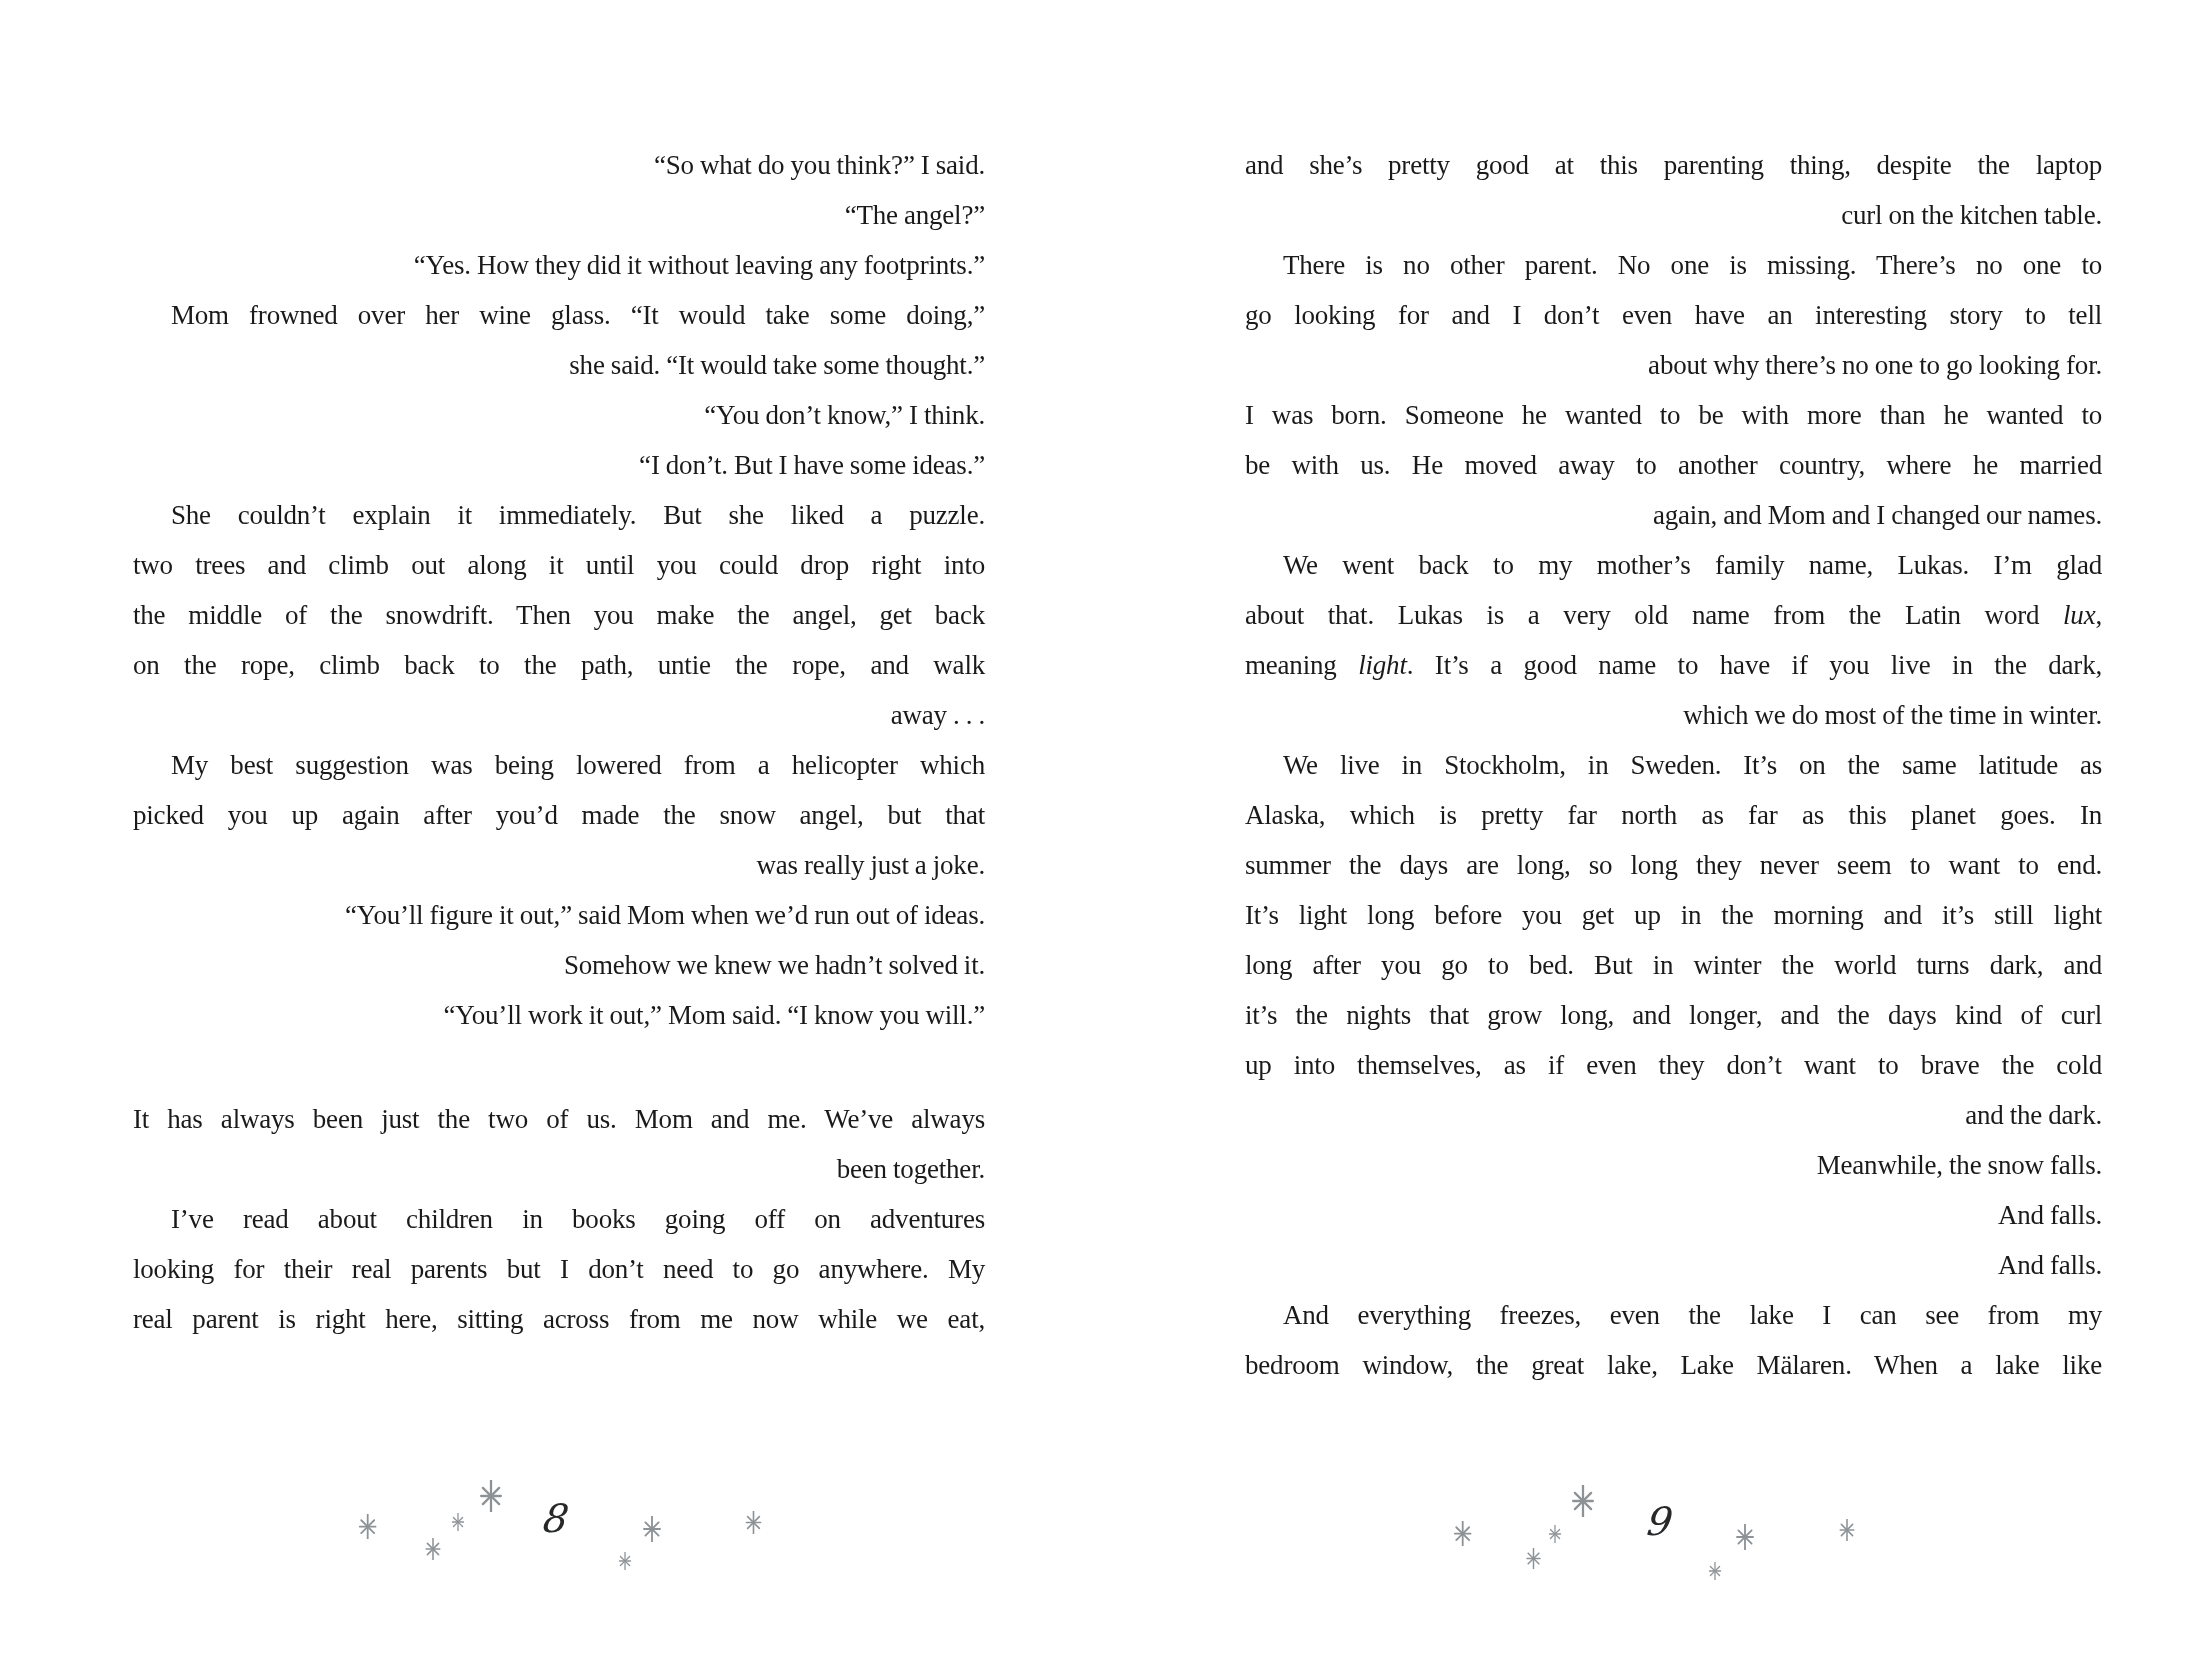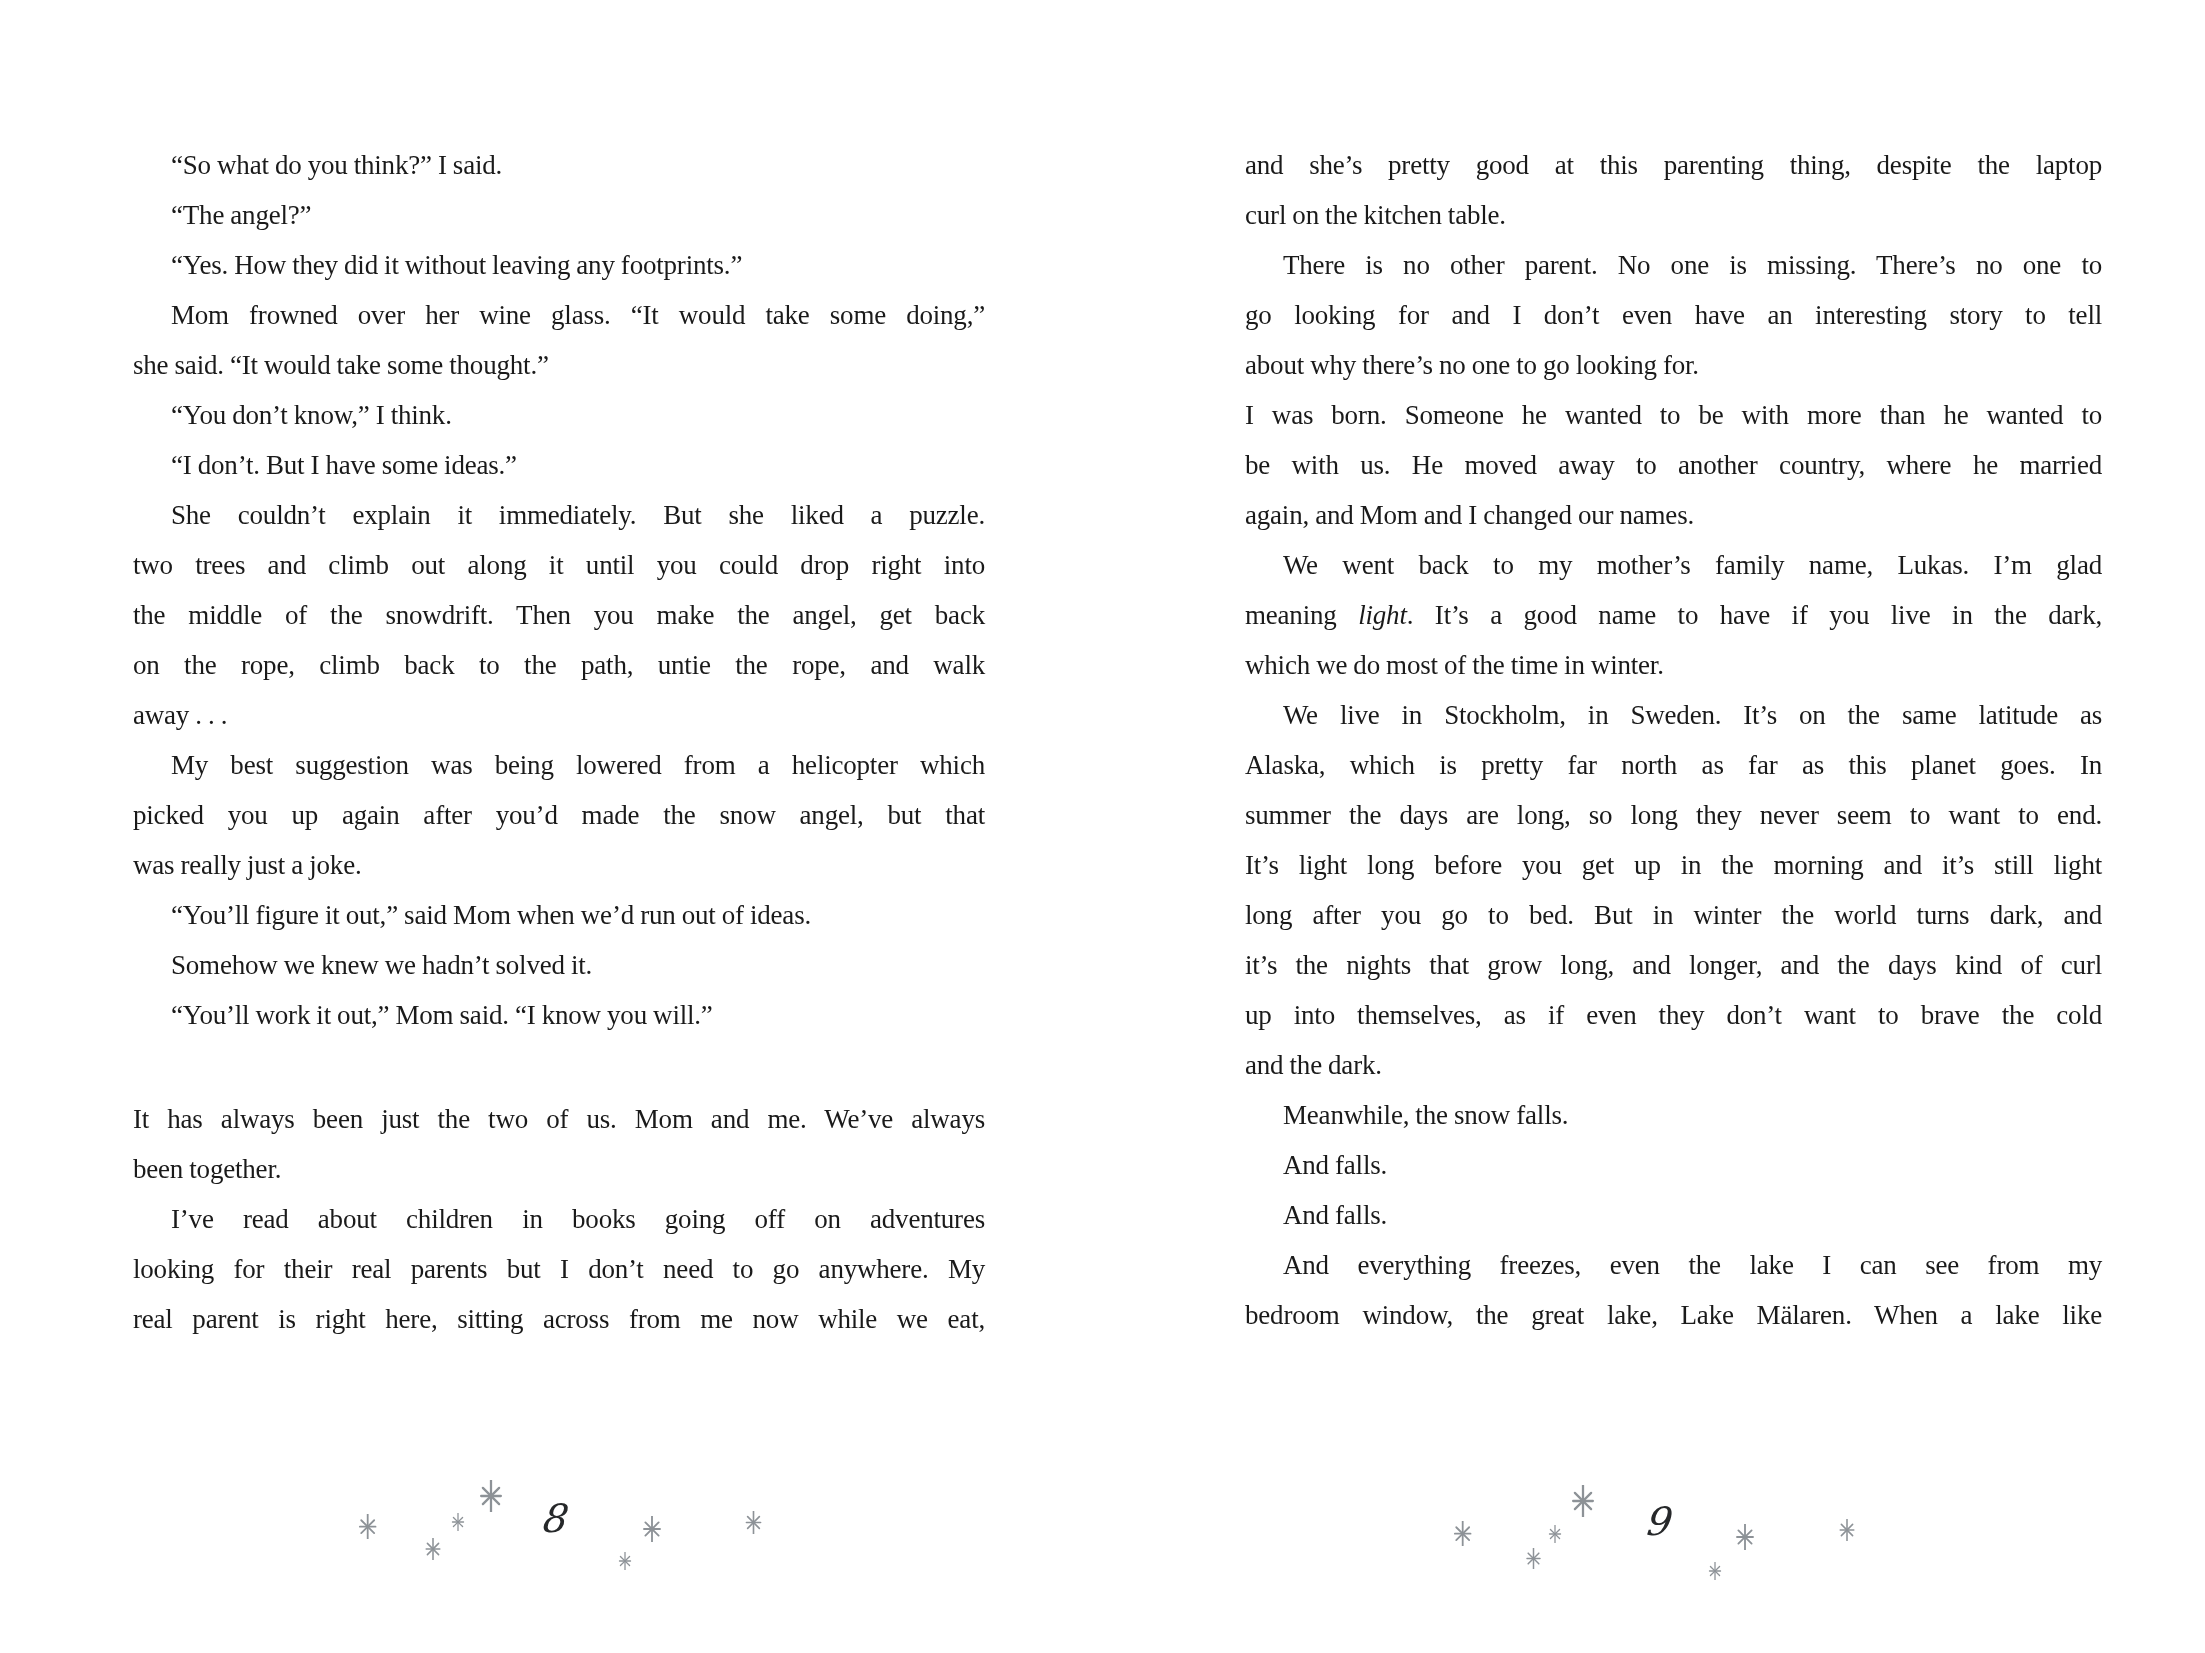--- a/index.html
+++ b/index.html
@@ -26,21 +26,21 @@
   .text-column.left  { left: 133px;  width: 852px; }
   .text-column.right { left: 1245px; width: 857px; font-family: Liberation Serif, serif; }
 
   .line {
     height: 50px;
     line-height: 50px;
     font-size: 27px;
     letter-spacing: -0.2px;
     word-spacing: -0.4px;
     white-space: nowrap;
-    text-align: left;
+    text-align: right;
   }
   .line.justify {
     white-space: normal;
     text-align: justify;
     text-align-last: justify;
   }
   .line.indent { text-indent: 38px; }
   .line.section-break { margin-top: 54px; }
   .it { font-style: italic; }
 
@@ -101,20 +101,21 @@
     <div id="right-col" class="text-column right">
         <div class="line justify"><span>and she’s pretty good at this parenting thing, despite the laptop</span></div>
         <div class="line"><span>curl on the kitchen table.</span></div>
         <div class="line indent justify"><span>There is no other parent. No one is missing. There’s no one to</span></div>
         <div class="line justify"><span>go looking for and I don’t even have an interesting story to tell</span></div>
         <div class="line"><span>about why there’s no one to go looking for.</span></div>
         <div class="line justify"><span>I was born. Someone he wanted to be with more than he wanted to</span></div>
         <div class="line justify"><span>be with us. He moved away to another country, where he married</span></div>
         <div class="line"><span>again, and Mom and I changed our names.</span></div>
         <div class="line indent justify"><span>We went back to my mother’s family name, Lukas. I’m glad</span></div>
+        <div class="line justify"><span>about that. Lukas is a very old name from the Latin word </span><span class="it">lux</span><span>,</span></div>
         <div class="line justify"><span>meaning </span><span class="it">light</span><span>. It’s a good name to have if you live in the dark,</span></div>
         <div class="line"><span>which we do most of the time in winter.</span></div>
         <div class="line indent justify"><span>We live in Stockholm, in Sweden. It’s on the same latitude as</span></div>
         <div class="line justify"><span>Alaska, which is pretty far north as far as this planet goes. In</span></div>
         <div class="line justify"><span>summer the days are long, so long they never seem to want to end.</span></div>
         <div class="line justify"><span>It’s light long before you get up in the morning and it’s still light</span></div>
         <div class="line justify"><span>long after you go to bed. But in winter the world turns dark, and</span></div>
         <div class="line justify"><span>it’s the nights that grow long, and longer, and the days kind of curl</span></div>
         <div class="line justify"><span>up into themselves, as if even they don’t want to brave the cold</span></div>
         <div class="line"><span>and the dark.</span></div>

